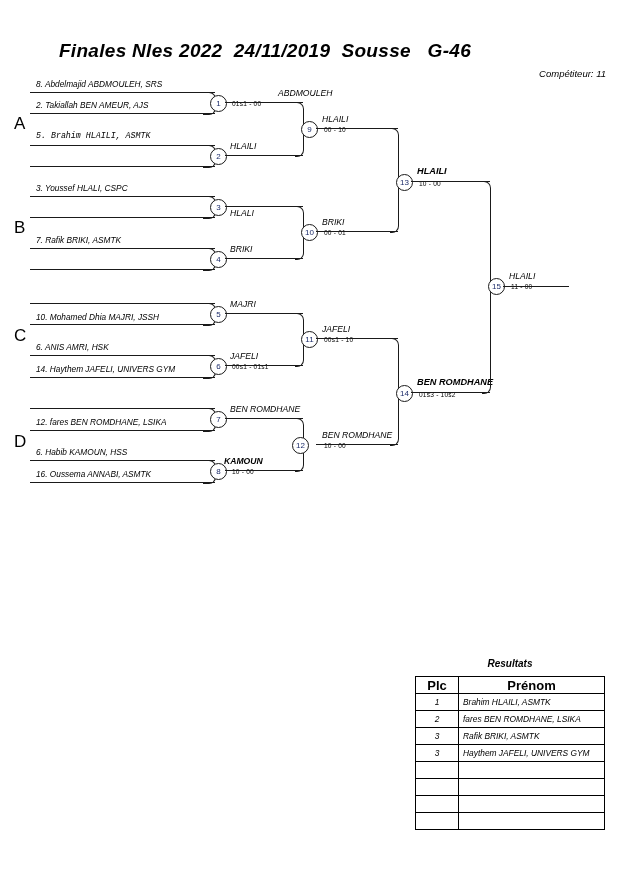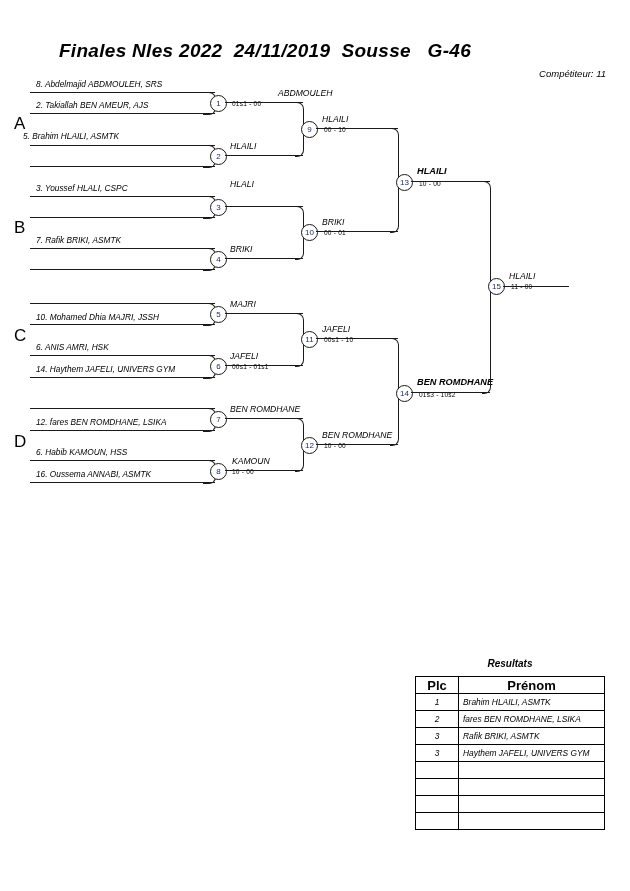--- a/index.html
+++ b/index.html
@@ -158,21 +158,21 @@
   <div class="group-letter" style="left:14px; top:219px;">B</div>
   <div class="group-letter" style="left:14px; top:327px;">C</div>
   <div class="group-letter" style="left:14px; top:433px;">D</div>
 
   <div class="entry-name" style="left:36px; top:80px;">8. Abdelmajid ABDMOULEH, SRS</div>
   <div class="hline" style="left:30px; top:92px; width:185px;"></div>
   <div class="entry-name" style="left:36px; top:101px;">2. Takiallah BEN AMEUR, AJS</div>
   <div class="hline" style="left:30px; top:113px; width:185px;"></div>
   <div class="connector" style="left:203px; top:92px; width:12px; height:21px;"></div>
 
-  <div class="entry-name" style="left:23px; top:132px;">5. Brahim HLAILI, ASMTK</div>
+  <div class="entry-name" style="left:36px; top:132px;font-family:Liberation Mono, monospace;">5. Brahim HLAILI, ASMTK</div>
   <div class="hline" style="left:30px; top:145px; width:185px;"></div>
   <div class="entry-name" style="left:36px; top:154px;"></div>
   <div class="hline" style="left:30px; top:166px; width:185px;"></div>
   <div class="connector" style="left:203px; top:145px; width:12px; height:21px;"></div>
 
   <div class="entry-name" style="left:36px; top:184px;">3. Youssef HLALI, CSPC</div>
   <div class="hline" style="left:30px; top:196px; width:185px;"></div>
   <div class="entry-name" style="left:36px; top:205px;"></div>
   <div class="hline" style="left:30px; top:217px; width:185px;"></div>
   <div class="connector" style="left:203px; top:196px; width:12px; height:21px;"></div>
@@ -209,41 +209,41 @@
 
   <div class="circle" style="left:210px; top:95px;">1</div>
   <div class="winner" style="left:230px; top:89px;margin-left:48px;">ABDMOULEH</div>
   <div class="score" style="left:232px; top:101px;">01s1 - 00</div>
 
   <div class="circle" style="left:210px; top:148px;">2</div>
   <div class="winner" style="left:230px; top:142px;">HLAILI</div>
   <div class="score" style="left:232px; top:154px;"></div>
 
   <div class="circle" style="left:210px; top:199px;">3</div>
-  <div class="winner" style="left:230px; top:180px;">HLALI</div>
+  <div class="winner" style="left:230px; top:209px;">HLALI</div>
   <div class="score" style="left:232px; top:205px;"></div>
 
   <div class="circle" style="left:210px; top:251px;">4</div>
   <div class="winner" style="left:230px; top:245px;">BRIKI</div>
   <div class="score" style="left:232px; top:257px;"></div>
 
   <div class="circle" style="left:210px; top:306px;">5</div>
   <div class="winner" style="left:230px; top:300px;">MAJRI</div>
   <div class="score" style="left:232px; top:312px;"></div>
 
   <div class="circle" style="left:210px; top:358px;">6</div>
   <div class="winner" style="left:230px; top:352px;">JAFELI</div>
   <div class="score" style="left:232px; top:364px;">00s1 - 01s1</div>
 
   <div class="circle" style="left:210px; top:411px;">7</div>
   <div class="winner" style="left:230px; top:405px;">BEN ROMDHANE</div>
   <div class="score" style="left:232px; top:417px;"></div>
 
   <div class="circle" style="left:210px; top:463px;">8</div>
-  <div class="winner" style="left:232px; top:457px;">KAMOUN</div>
+  <div class="winner" style="left:224px; top:457px;font-weight:bold;">KAMOUN</div>
   <div class="score" style="left:232px; top:469px;">10 - 00</div>
 
   <div class="hline" style="left:225px; top:102px; width:78px;"></div>
   <div class="hline" style="left:225px; top:155px; width:78px;"></div>
   <div class="connector" style="left:295px; top:102px; width:8px; height:53px;"></div>
 
   <div class="hline" style="left:225px; top:206px; width:78px;"></div>
   <div class="hline" style="left:225px; top:258px; width:78px;"></div>
   <div class="connector" style="left:295px; top:206px; width:8px; height:52px;"></div>
 
@@ -260,21 +260,21 @@
   <div class="score" style="left:324px; top:127px;">00 - 10</div>
 
   <div class="circle" style="left:301px; top:224px;">10</div>
   <div class="winner" style="left:322px; top:218px;">BRIKI</div>
   <div class="score" style="left:324px; top:230px;">00 - 01</div>
 
   <div class="circle" style="left:301px; top:331px;">11</div>
   <div class="winner" style="left:322px; top:325px;">JAFELI</div>
   <div class="score" style="left:324px; top:337px;">00s1 - 10</div>
 
-  <div class="circle" style="left:301px; top:437px;">12</div>
+  <div class="circle" style="left:292px; top:437px;">12</div>
   <div class="winner" style="left:322px; top:431px;">BEN ROMDHANE</div>
   <div class="score" style="left:324px; top:443px;">10 - 00</div>
 
   <div class="hline" style="left:316px; top:128px; width:82px;"></div>
   <div class="hline" style="left:316px; top:231px; width:82px;"></div>
   <div class="connector" style="left:390px; top:128px; width:8px; height:103px;"></div>
 
   <div class="hline" style="left:316px; top:338px; width:82px;"></div>
   <div class="hline" style="left:316px; top:444px; width:82px;"></div>
   <div class="connector" style="left:390px; top:338px; width:8px; height:106px;"></div>

